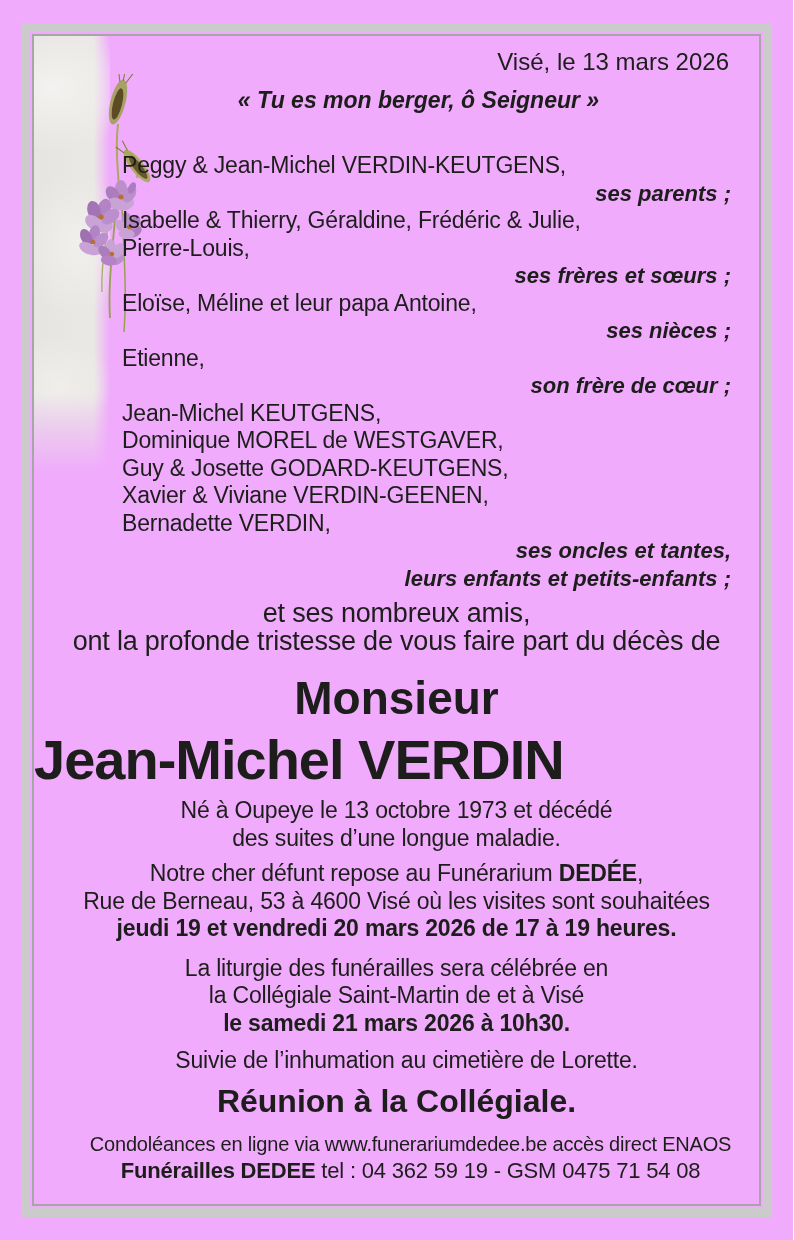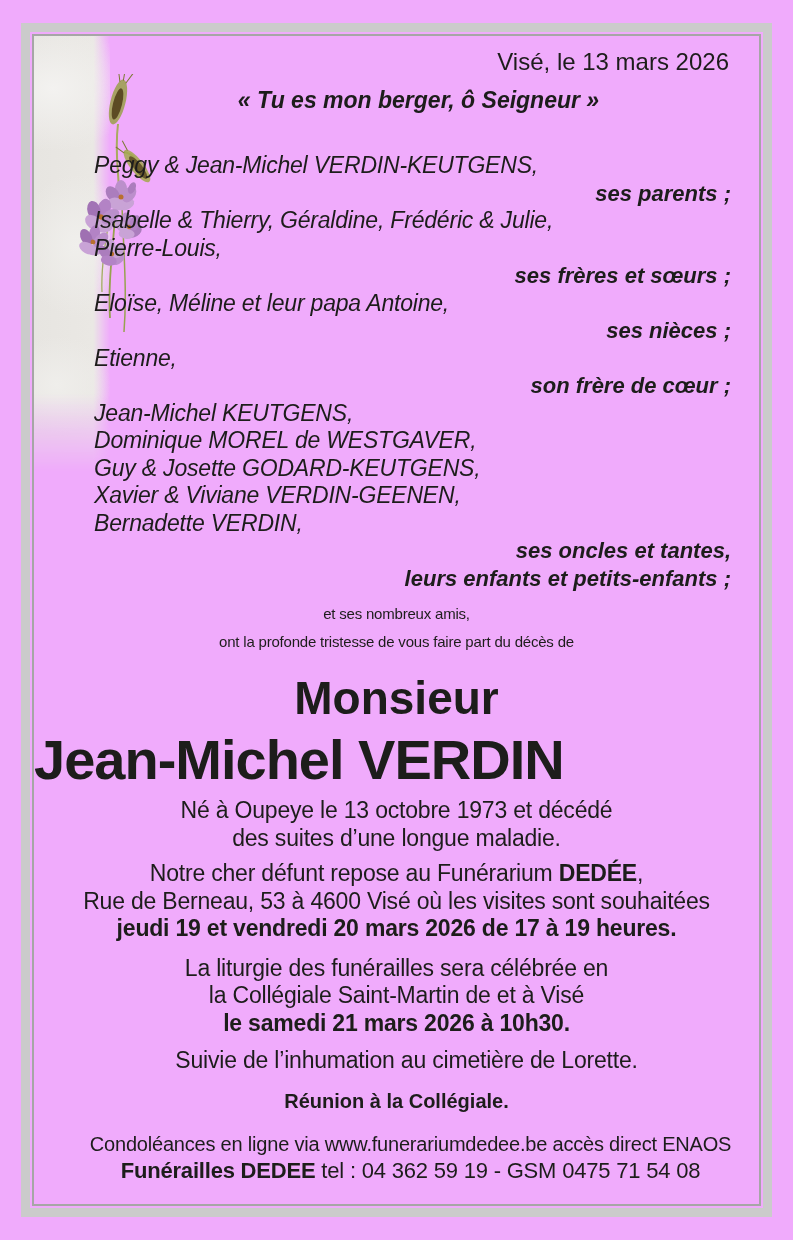--- a/index.html
+++ b/index.html
@@ -24,31 +24,31 @@
       radial-gradient(80px 70px at 30% 80%, #efeeeb 0%, rgba(239,238,235,0) 70%),
       linear-gradient(to right, #e7e5e1 0%, var(--marble,#eae8e4) 78%, rgba(234,232,228,0) 100%);
     -webkit-mask-image:linear-gradient(to bottom, #000 82%, transparent 100%);
             mask-image:linear-gradient(to bottom, #000 82%, transparent 100%);
   }
   .flower{position:absolute;left:28px;top:38px;width:126px;height:272px;z-index:2;}
   .textflow{position:absolute;inset:0;z-index:3;}
   .dateline{margin-top:12px;font-size:24px;line-height:28px;text-align:right;padding-right:30px;}
   .quote{margin-top:10px;font-size:23px;line-height:28px;text-align:center;padding-left:44px;font-weight:bold;font-style:italic;}
   .names{margin-top:38px;line-height:27.5px;}
-  .name-line{padding-left:60px;font-size:23px;letter-spacing:-0.2px;font-style:italic;}
+  .name-line{padding-left:88px;font-size:23px;letter-spacing:-0.2px;}
   .right-label{text-align:right;padding-right:28px;font-weight:bold;font-style:italic;font-size:22px;}
-  .intro{margin-top:8px;text-align:center;font-size:15px;line-height:27.5px;letter-spacing:-0.2px;}
+  .intro{margin-top:8px;text-align:center;font-size:27px;line-height:27.5px;letter-spacing:-0.2px;}
   .monsieur{margin-top:14px;text-align:center;font-weight:bold;font-size:46px;line-height:58px;}
   .deceased-name{text-align:left;font-weight:bold;font-size:56px;line-height:66px;letter-spacing:-1px;}
   .para{text-align:center;font-size:23px;line-height:27.5px;letter-spacing:-0.2px;}
   .birth{margin-top:4px;}
   .repose{margin-top:8px;}
   .liturgy{margin-top:12px;}
   .burial{margin-top:10px;padding-left:20px;}
-  .meeting{margin-top:12px;font-weight:bold;font-size:20px;line-height:28px;text-align:center;}
+  .meeting{margin-top:12px;font-weight:bold;font-size:32px;line-height:28px;text-align:center;}
   .bold{font-weight:bold;}
   .footer{margin-top:16px;text-align:center;margin-left:28px;}
   .condolences{font-size:20px;line-height:26px;letter-spacing:-0.2px;}
   .contact{font-size:22px;line-height:28px;letter-spacing:-0.2px;}
 </style>
 </head>
 <body>
 
 <div class="sheet">
   <div class="frame">

